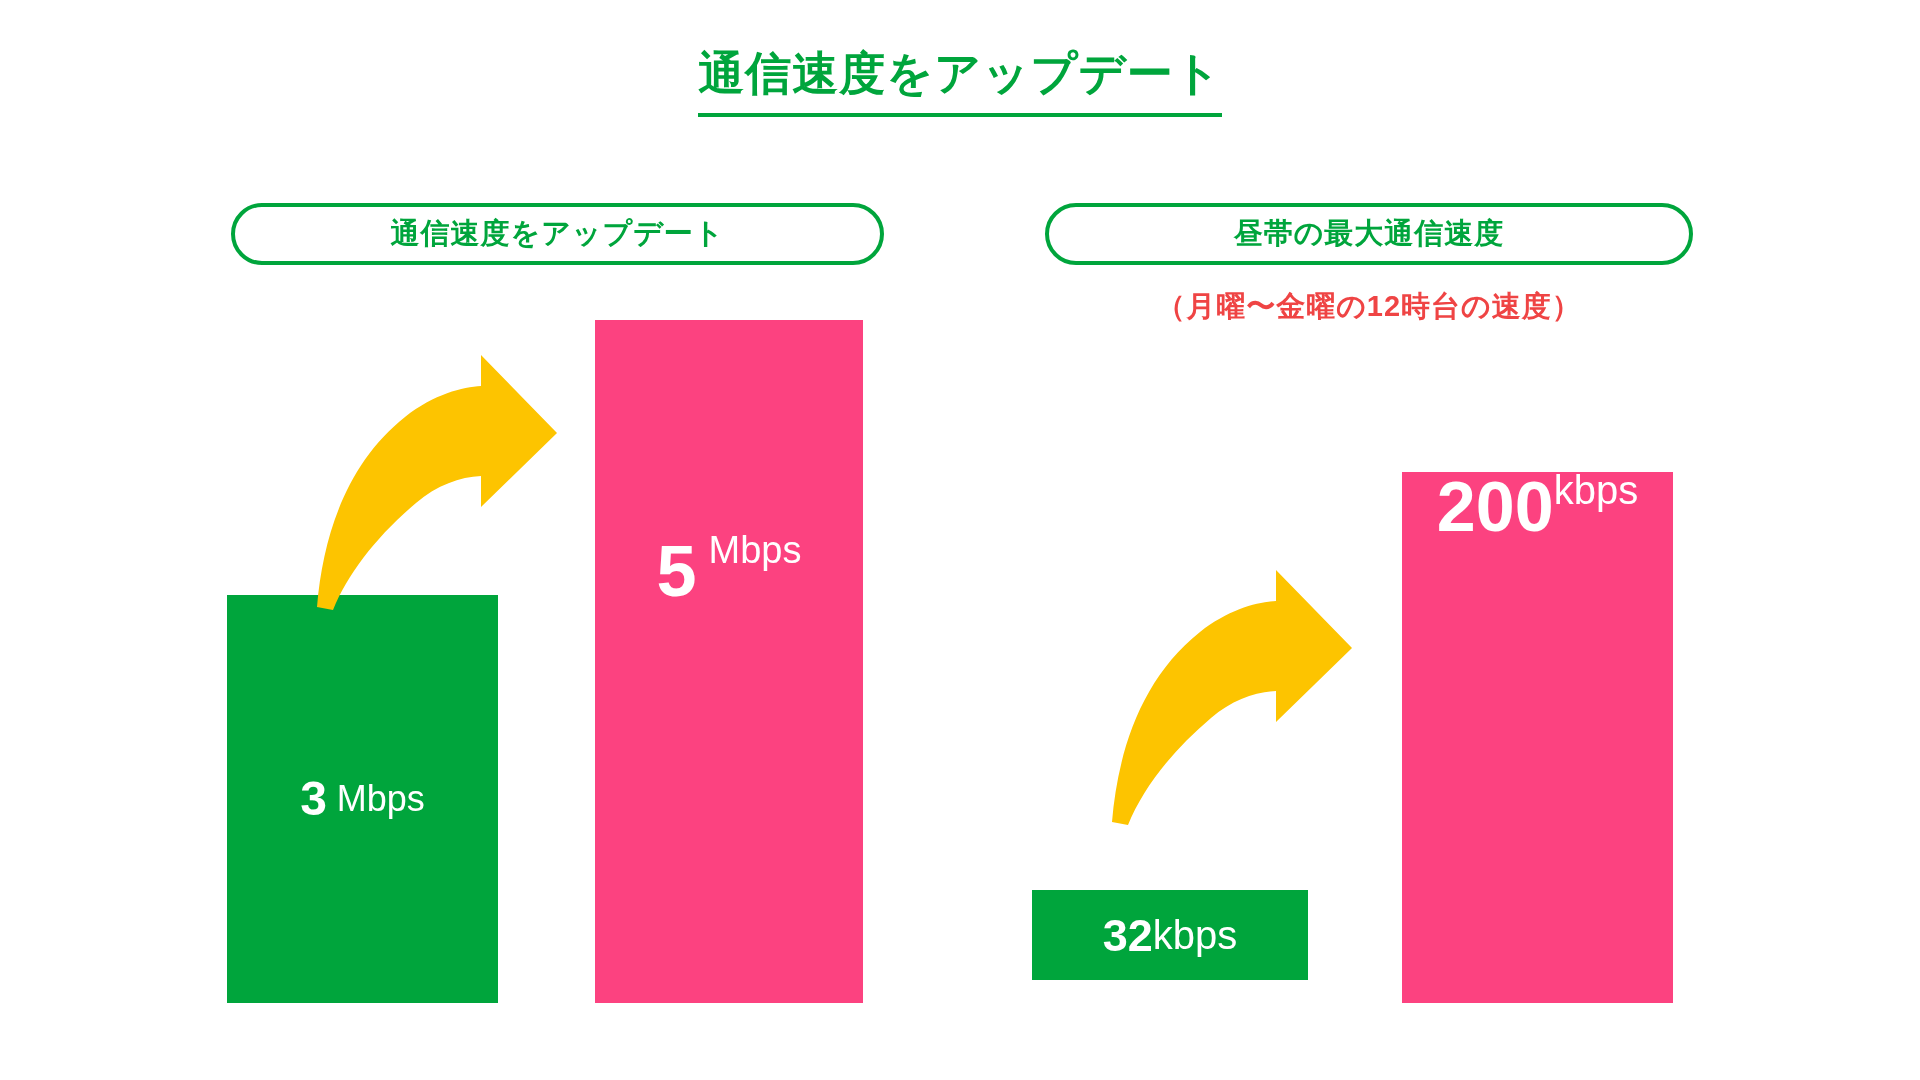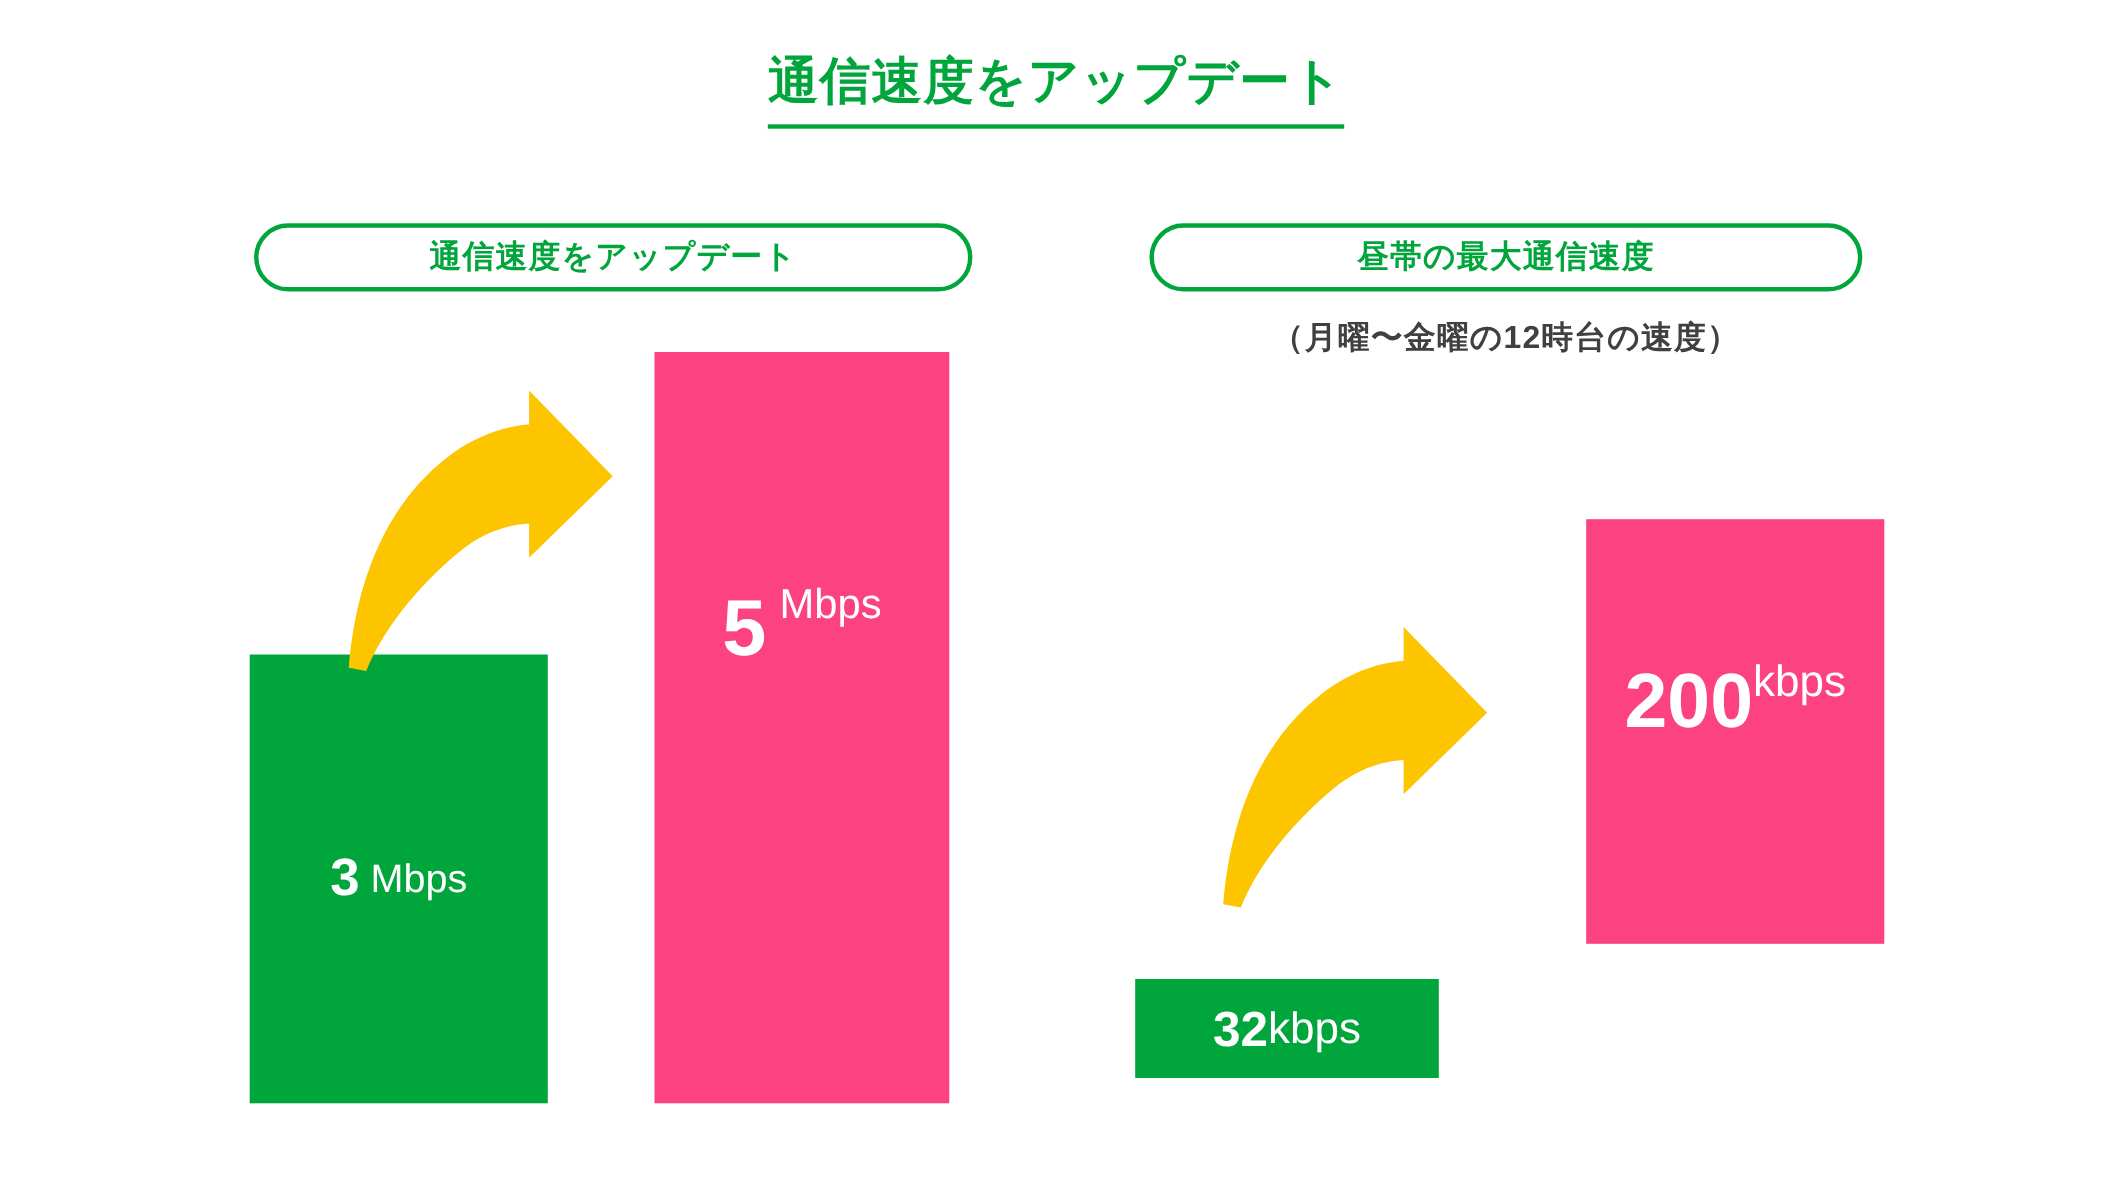--- a/index.html
+++ b/index.html
@@ -54,21 +54,21 @@
   }
   #pill-left  { left: 231px;  top: 203px; width: 653px; height: 62px; }
   #pill-right { left: 1045px; top: 203px; width: 648px; height: 62px; font-family: Liberation Serif, serif; }
 
   #subnote {
     position: absolute;
     left: 1045px;
     top: 287px;
     width: 648px;
     text-align: center;
-    color: #404040;
+    color: #ef4444;
     font-size: 29px;
     font-weight: bold;
     letter-spacing: 1px;
   }
 
   
   .bar {
     position: absolute;
     display: flex;
     align-items: center;
@@ -99,25 +99,23 @@
   #bar-normal-after .val-unit { font-size: 38px; margin-left: 12px; position: relative; top: -4px; }
 
   
   #bar-noon-before {
     left: 1032px; top: 890px; width: 276px; height: 90px;
   }
   #bar-noon-before .val-num  { font-size: 45px; }
   #bar-noon-before .val-unit { font-size: 40px; }
 
   #bar-noon-after {
-    left: 1402px; top: 472px; width: 271px; height: 386px;
+    left: 1402px; top: 472px; width: 271px; height: 531px;
     align-items: flex-start;
-    padding-top: 130px;
     box-sizing: border-box;
-    margin-left: 40px;
   }
   #bar-noon-after .val-num  { font-size: 70px; }
   #bar-noon-after .val-unit { font-size: 40px; position: relative; top: -2px; }
 
   
   .arrow {
     position: absolute;
     pointer-events: none;
   }
   #arrow-left  { left: 295px;  top: 345px; width: 270px; height: 270px; }

